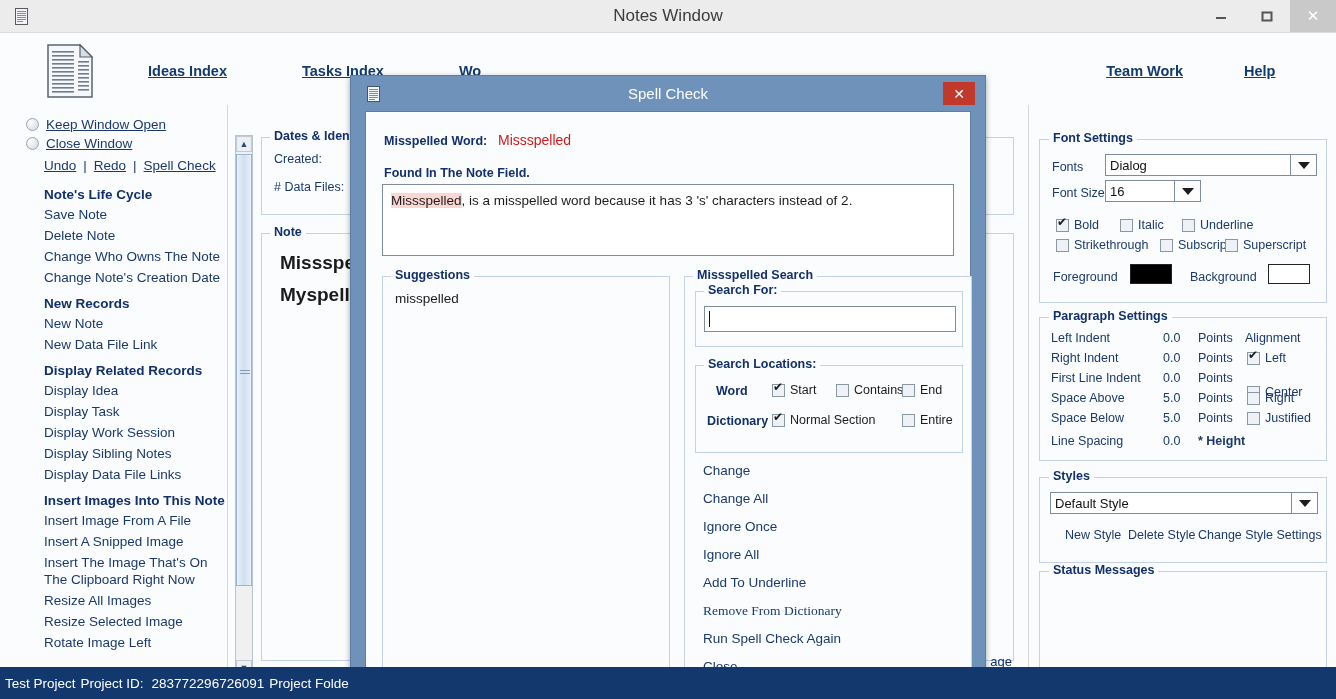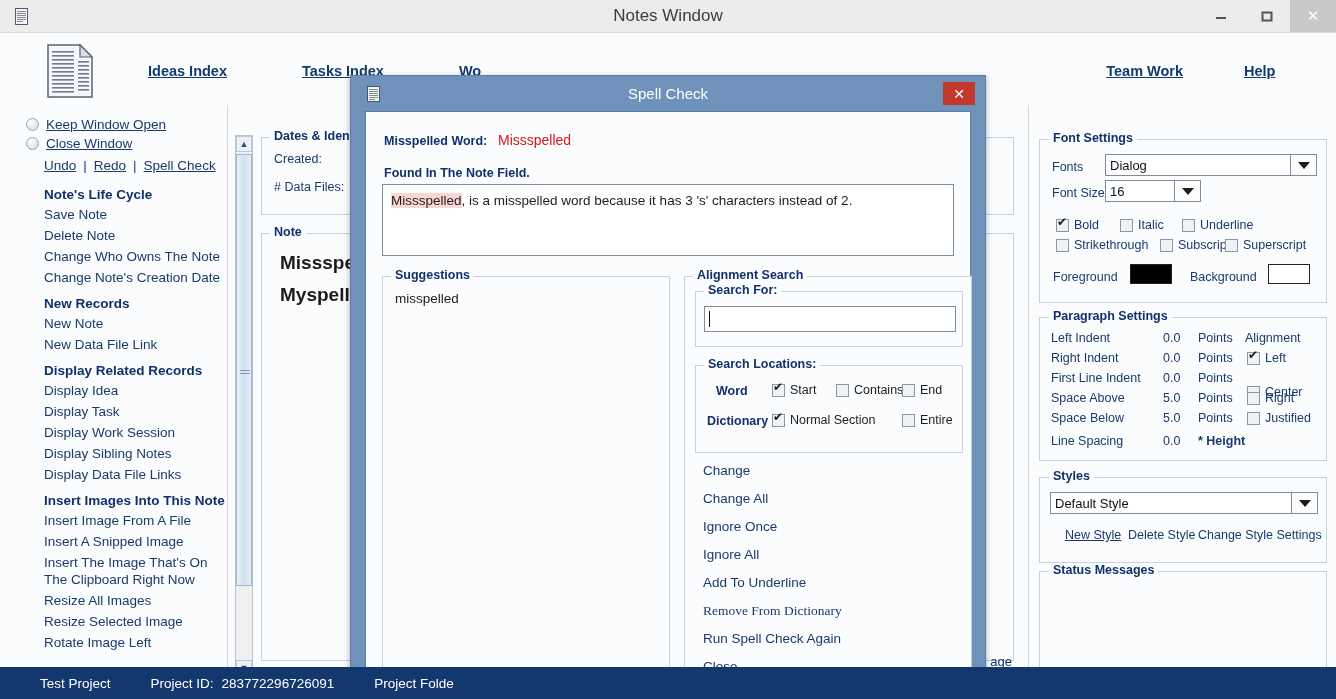--- a/index.html
+++ b/index.html
@@ -143,21 +143,21 @@
   .cbx span.lbl { font-size: 12.5px; color: #1b3a6b; }
   .swatch { border: 1px solid #222; display: inline-block; }
   .rlink { color: #1b3a6b; font-size: 12.5px; }
 
   
   .statusbar {
     position: absolute; left: 0; bottom: 0; width: 1336px; height: 32px;
     background: #13386e; color: #fff;
     display: flex; align-items: center; font-size: 13.5px;
   }
-  .statusbar .sb { margin-left: 40px; white-space: nowrap; }
+  .statusbar .sb { margin-left: 5px; white-space: nowrap; }
 
   
   .dialog {
     position: absolute; left: 350px; top: 42px; width: 636px; height: 648px;
     background: #6f92ba;
     border: 1px solid #5c7ea6;
     box-shadow: 0 2px 6px rgba(0,0,0,0.35);
   }
   .dlg-title {
     position: absolute; left: 0; top: 0; width: 100%; height: 35px;
@@ -435,21 +435,21 @@
       </div>
 
       <div class="rgroup" style="left:10px; top:372px; width:288px; height:86px;">
         <div class="legend">Styles</div>
         <div class="combo" style="left:10px; top:14px; width:268px;">
           <div class="val">Default Style</div>
           <div class="arrowbtn">
               <span class="caret"></span>
             </div>
         </div>
-        <div class="rlink" style="position:absolute;left:25px;top:50px;text-decoration:underline;">New Style</div>
+        <div class="rlink" style="position:absolute;left:25px;top:50px;">New Style</div>
         <div class="rlink" style="position:absolute;left:88px;top:50px;">Delete Style</div>
         <div class="rlink" style="position:absolute;left:158px;top:50px;">Change Style Settings</div>
       </div>
 
       <div class="rgroup" style="left:10px; top:466px; width:288px; height:123px;">
         <div class="legend">Status Messages</div>
         <div style="position:absolute;inset:6px;font-size:12.5px;color:#1b3a6b;"></div>
       </div>
     </div>
 
@@ -482,21 +482,21 @@
             <span class="note-text hl">Missspelled</span><span class="note-text">, is a misspelled word because it has 3 's' characters instead of 2.</span>
           </div>
         </div>
 
         <div class="group" style="left:16px; top:164px; width:288px; height:404px;">
           <div class="legend">Suggestions</div>
           <div style="position:absolute;left:12px;top:14px;font-size:13.5px;color:#1c1c1c;">misspelled</div>
         </div>
 
         <div class="group" style="left:318px; top:164px; width:288px; height:404px;">
-          <div class="legend">Alignment Search</div>
+          <div class="legend">Missspelled Search</div>
 
           <div class="group" style="left:10px; top:14px; width:268px; height:56px;">
             <div class="legend">Search For:</div>
             <div class="plainbox" style="left:8px; top:14px; width:252px; height:26px;">
               <div style="padding:4px 4px;font-size:13px;color:#111;border-left:1px solid #111;width:1px;height:16px;margin:4px 0 0 4px;"></div>
             </div>
           </div>
 
           <div class="group" style="left:10px; top:88px; width:268px; height:88px;">
             <div class="legend">Search Locations:</div>

